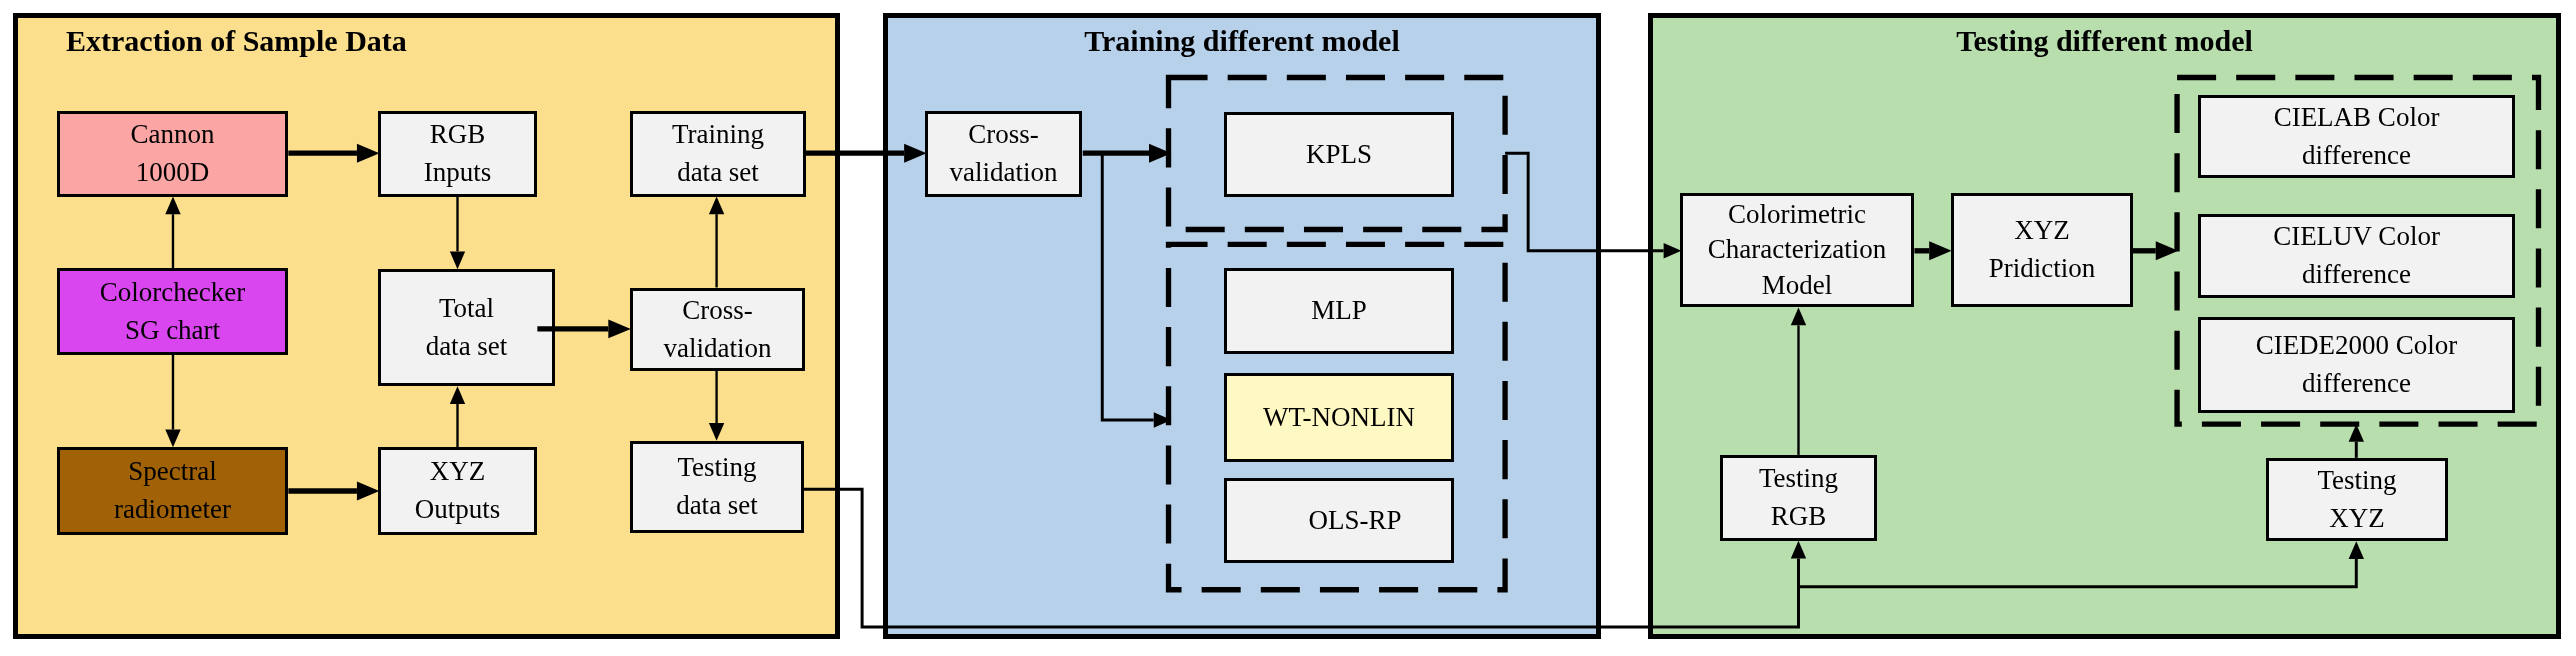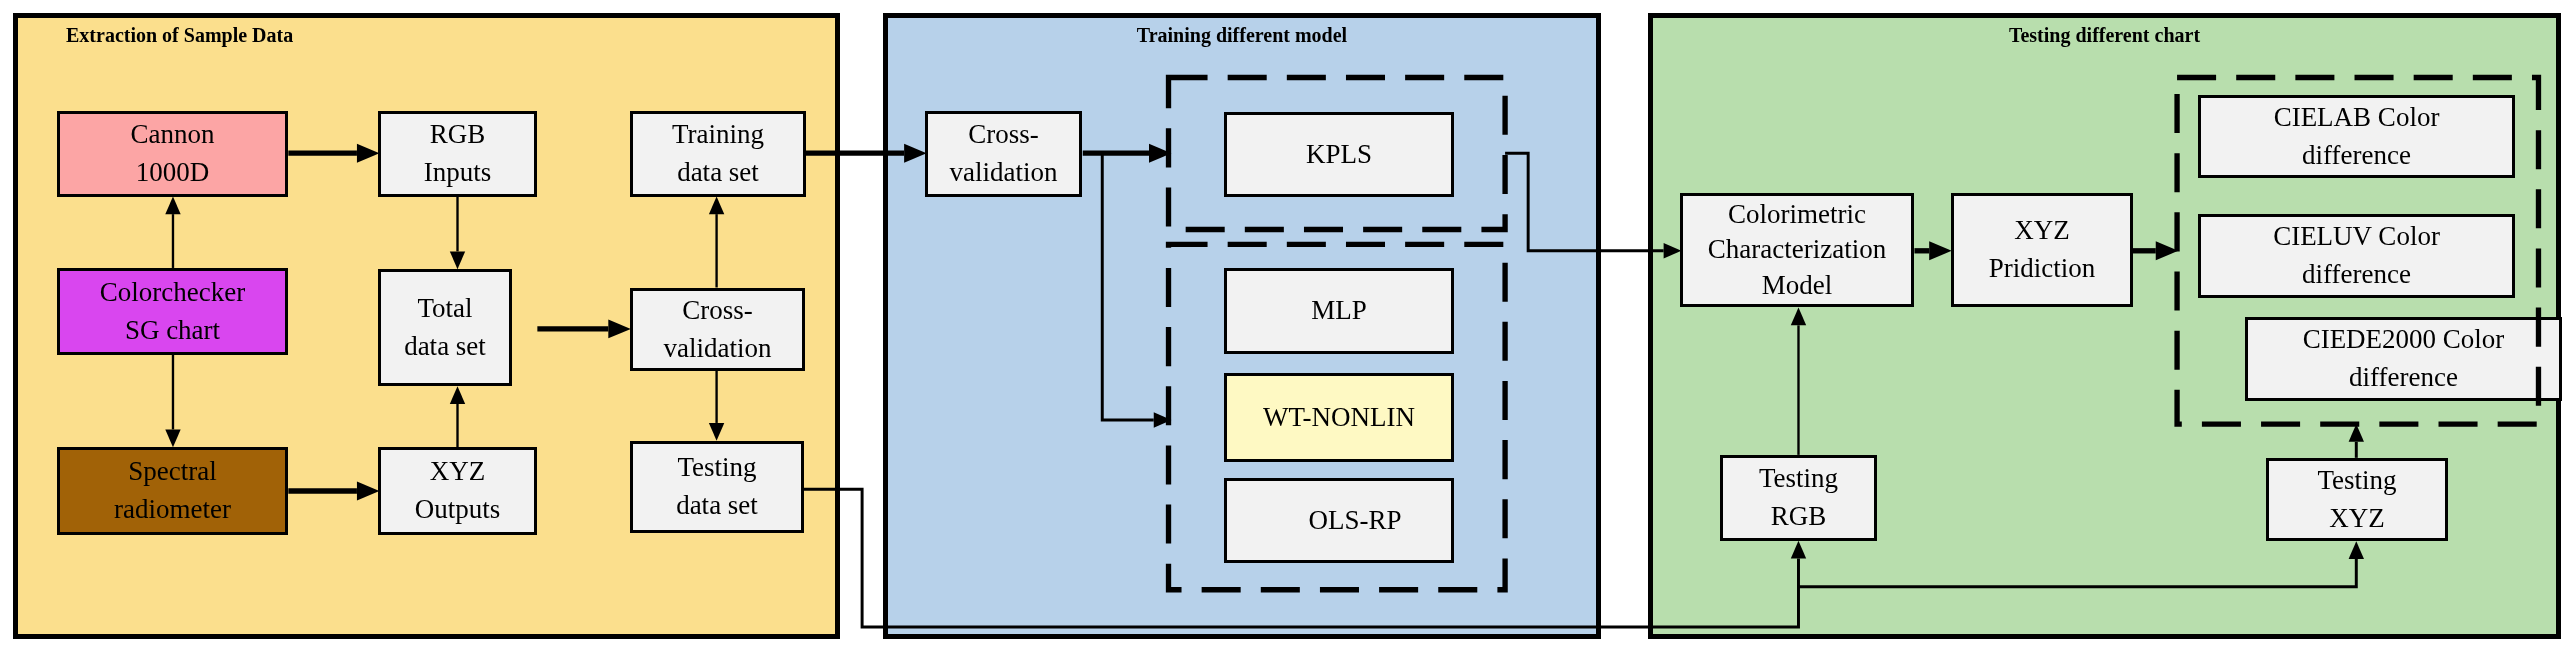--- a/index.html
+++ b/index.html
@@ -11,21 +11,21 @@
     overflow:hidden;
   }
   .panel{
     position:absolute;
     border:5.3px solid #000;
     box-sizing:border-box;
   }
   .panel-title{
     position:absolute;
     font-weight:bold;
-    font-size:20px;
+    font-size:30px;
     color:#000;
     white-space:nowrap;
   }
   .panel-title.centered{text-align:center;}
   .node{
     position:absolute;
     border:3.5px solid #000;
     box-sizing:border-box;
     background:#F2F2F2;
     display:flex;
@@ -51,31 +51,31 @@
 <body>
 
 <div id="stage">
 
   <div class="panel" style="left: 13px; top: 13px; width: 827px; height: 626px; background: rgb(251, 223, 141);"></div>
   <div class="panel" style="left: 883px; top: 13px; width: 718px; height: 626px; background: rgb(183, 209, 234);"></div>
   <div class="panel" style="left: 1648px; top: 13px; width: 913px; height: 626px; background: rgb(184, 222, 173);"></div>
 
   <div class="panel-title" style="left:66px;top:24px;">Extraction of Sample Data</div>
   <div class="panel-title centered" style="left:883px;top:24px;width:718px;">Training different model</div>
-  <div class="panel-title centered" style="left:1648px;top:24px;width:913px;">Testing different chart</div>
+  <div class="panel-title centered" style="left:1648px;top:24px;width:913px;">Testing different model</div>
 
   <div class="node" style="left: 57px; top: 111px; width: 231px; height: 86px; background: #fca5a5;">Cannon
 1000D</div>
   <div class="node" style="left: 378px; top: 111px; width: 159px; height: 86px; background: rgb(242, 242, 242);">RGB
 Inputs</div>
   <div class="node" style="left: 630px; top: 111px; width: 176px; height: 86px; background: rgb(242, 242, 242);">Training
 data set</div>
   <div class="node" style="left: 57px; top: 268px; width: 231px; height: 87px; background: #d946ef;">Colorchecker
 SG chart</div>
-  <div class="node" style="left: 378px; top: 269px; width: 134px; height: 117px; background: rgb(242, 242, 242);">Total
+  <div class="node" style="left: 378px; top: 269px; width: 177px; height: 117px; background: rgb(242, 242, 242);">Total
 data set</div>
   <div class="node" style="left: 630px; top: 288px; width: 175px; height: 83px; background: rgb(242, 242, 242);">Cross-
 validation</div>
   <div class="node" style="left: 57px; top: 447px; width: 231px; height: 88px; background: #a16207;">Spectral
 radiometer</div>
   <div class="node" style="left: 378px; top: 447px; width: 159px; height: 88px; background: rgb(242, 242, 242);">XYZ
 Outputs</div>
   <div class="node" style="left: 630px; top: 441px; width: 174px; height: 92px; background: rgb(242, 242, 242);">Testing
 data set</div>
 
@@ -88,21 +88,21 @@
 
   <div class="node" style="left: 1680px; top: 193px; width: 234px; height: 114px; line-height: 1.3; background: rgb(242, 242, 242);">Colorimetric
 Characterization
 Model</div>
   <div class="node" style="left: 1951px; top: 193px; width: 182px; height: 114px; background: rgb(242, 242, 242);">XYZ
 Pridiction</div>
   <div class="node" style="left: 2198px; top: 95px; width: 317px; height: 83px; background: rgb(242, 242, 242);">CIELAB Color
 difference</div>
   <div class="node" style="left: 2198px; top: 214px; width: 317px; height: 84px; background: rgb(242, 242, 242);">CIELUV Color
 difference</div>
-  <div class="node" style="left: 2198px; top: 317px; width: 317px; height: 84px; background: rgb(242, 242, 242); margin-left: 47px;">CIEDE2000 Color
+  <div class="node" style="left: 2198px; top: 317px; width: 317px; height: 96px; background: rgb(242, 242, 242);">CIEDE2000 Color
 difference</div>
   <div class="node" style="left: 1720px; top: 455px; width: 157px; height: 86px; background: rgb(242, 242, 242);">Testing
 RGB</div>
   <div class="node" style="left: 2266px; top: 458px; width: 182px; height: 83px; background: rgb(242, 242, 242);">Testing
 XYZ</div>
 
   <svg class="overlay" viewBox="0 0 4354 1109">
 
     <g>
       <rect class="dash" x="1975" y="131" width="569" height="257"></rect>

